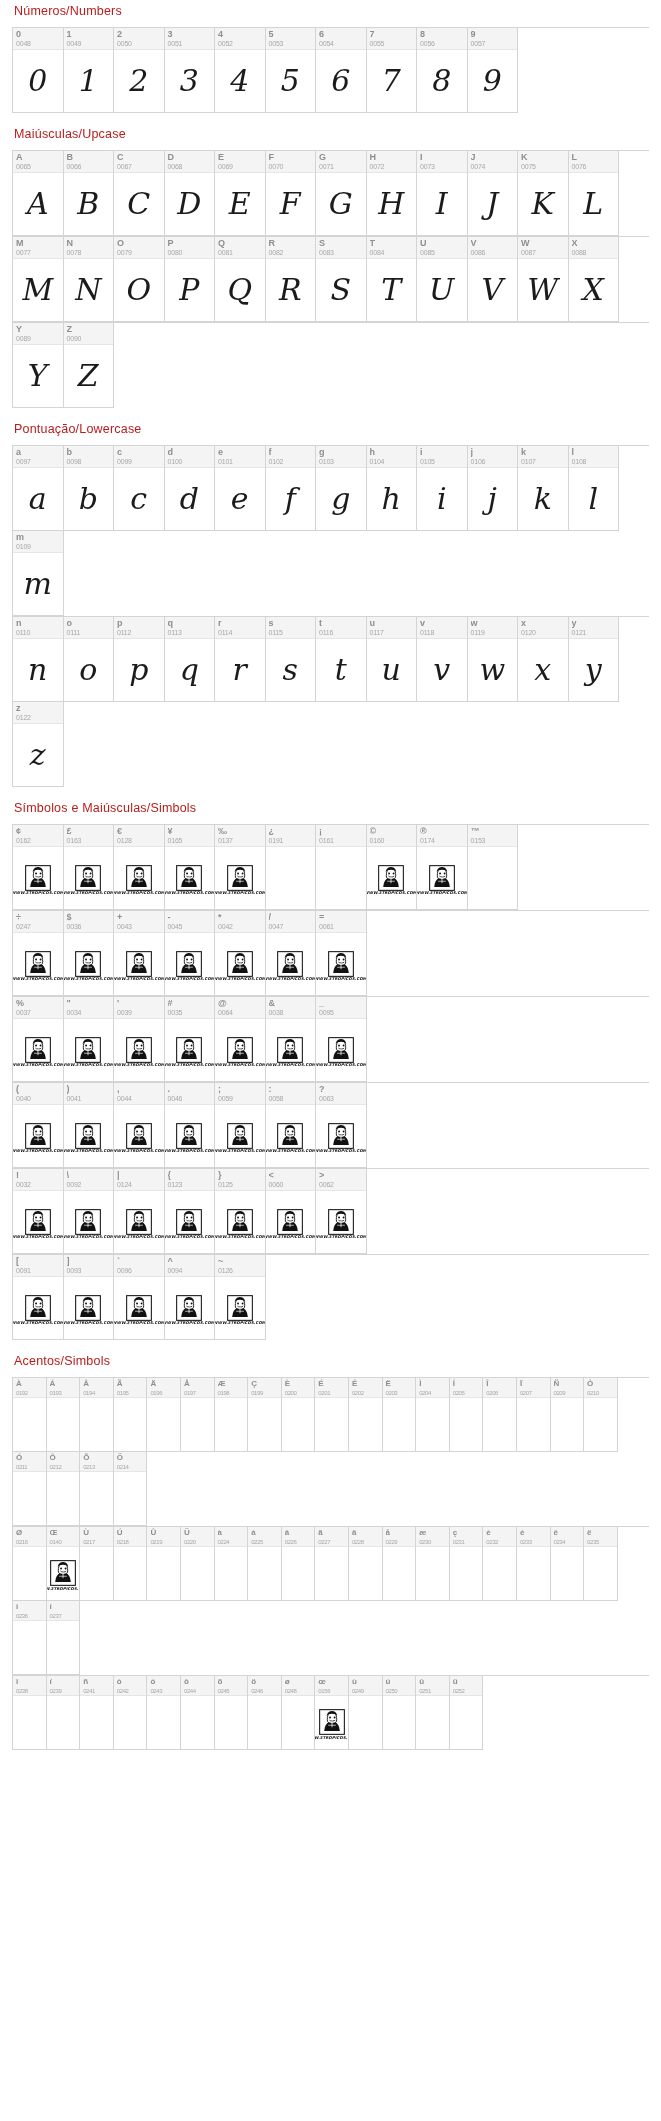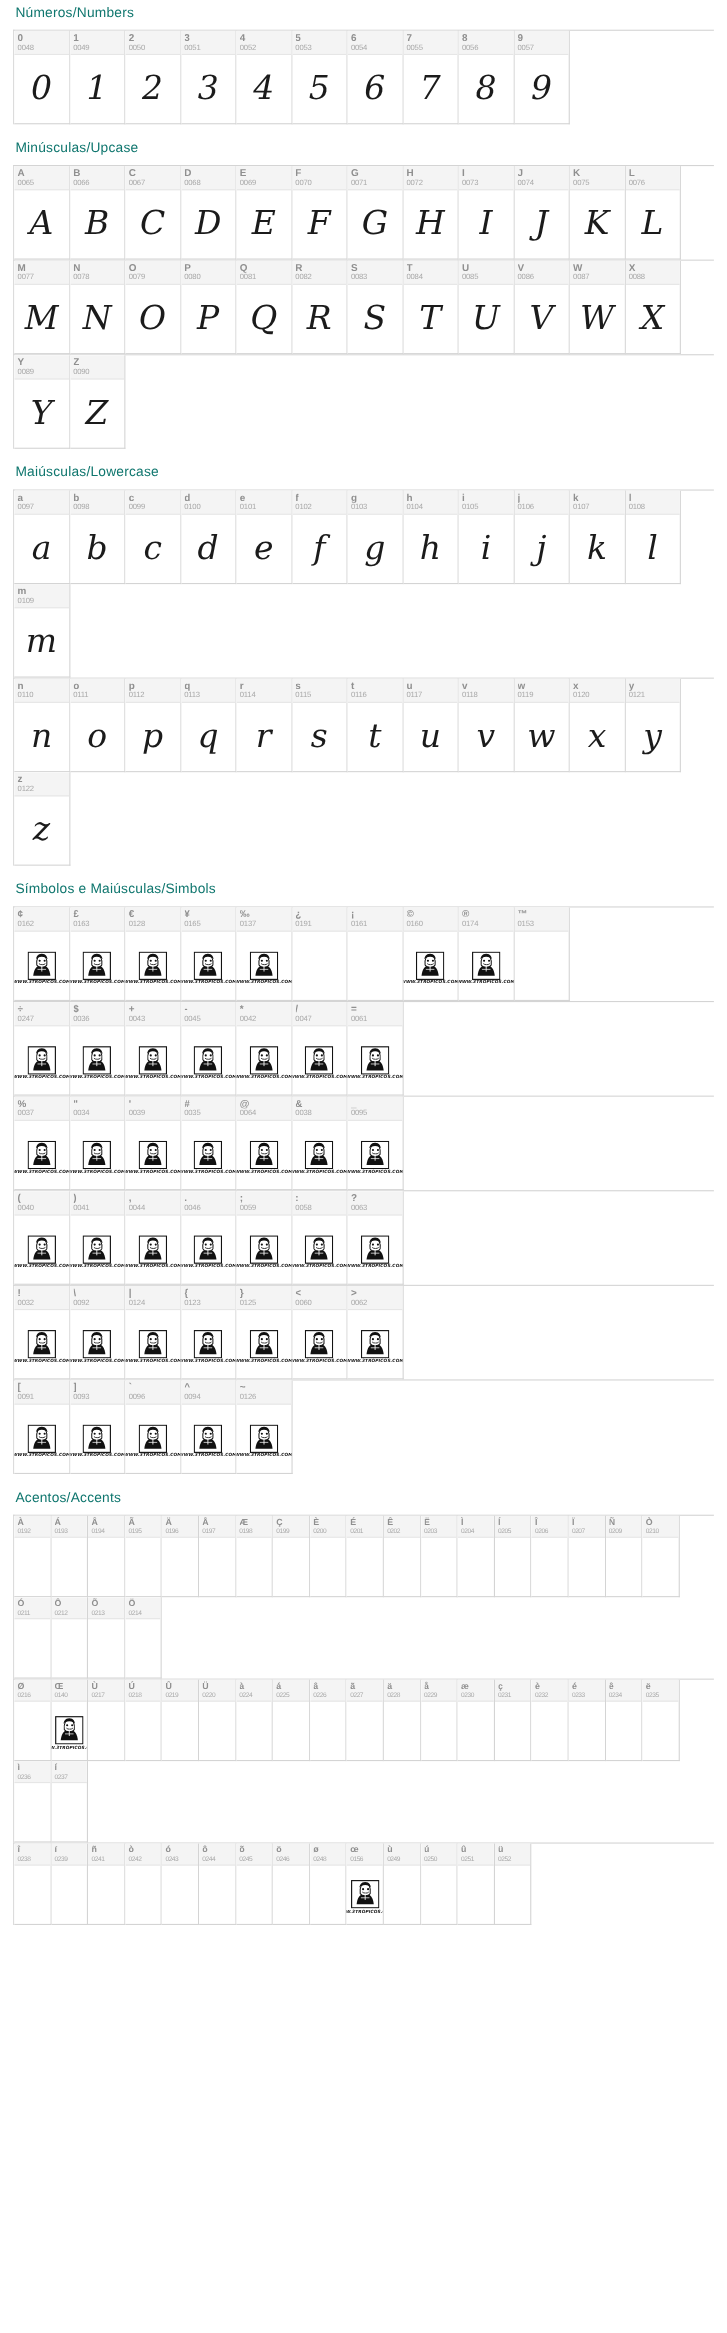--- a/index.html
+++ b/index.html
@@ -12,21 +12,21 @@
     width: 661px;
     min-height: 2121px;
     color: #333;
   }
   .page {
     width: 661px;
     padding: 0 12px;
   }
   .section-title {
     font-size: 12.5px;
-    color: #0f766e;
+    color: #b91c1c;
     font-weight: normal;
     margin: 0;
     padding: 14px 0 9px 2px;
     letter-spacing: 0.2px;
   }
   .first-title { padding-top: 4px; }
 
   .grid {
     display: flex;
     flex-wrap: wrap;
@@ -184,21 +184,21 @@
         <div class="glyph">8</div>
       </div>
       <div class="cell">
         <div class="meta">
           <span class="ch">9</span>
           <span class="code">0057</span>
         </div>
         <div class="glyph">9</div>
       </div>
     </div>
-    <h2 class="section-title">Minúsculas/Upcase</h2>
+    <h2 class="section-title">Maiúsculas/Upcase</h2>
     <div class="grid">
       <div class="cell">
         <div class="meta">
           <span class="ch">A</span>
           <span class="code">0065</span>
         </div>
         <div class="glyph">A</div>
       </div>
       <div class="cell">
         <div class="meta">
@@ -373,21 +373,21 @@
         <div class="glyph">Y</div>
       </div>
       <div class="cell">
         <div class="meta">
           <span class="ch">Z</span>
           <span class="code">0090</span>
         </div>
         <div class="glyph">Z</div>
       </div>
     </div>
-    <h2 class="section-title">Maiúsculas/Lowercase</h2>
+    <h2 class="section-title">Pontuação/Lowercase</h2>
     <div class="grid">
       <div class="cell">
         <div class="meta">
           <span class="ch">a</span>
           <span class="code">0097</span>
         </div>
         <div class="glyph">a</div>
       </div>
       <div class="cell">
         <div class="meta">
@@ -1514,21 +1514,21 @@
   <circle cx="24" cy="13" r="1.5" fill="#111"></circle>
   <path d="M16 17 C18 19 23 19 25 17" stroke="#111" stroke-width="1.2" fill="none"></path>
   <path d="M20 19 L20 28" stroke="#fff" stroke-width="1.2"></path>
   <path d="M14 25 L26 25" stroke="#fff" stroke-width="1"></path>
 </svg></div>
             <div class="url">WWW.3TROPICOS.COM</div>
           </div>
         </div>
       </div>
     </div>
-    <h2 class="section-title">Acentos/Accents</h2>
+    <h2 class="section-title">Acentos/Simbols</h2>
     <div class="grid accents">
       <div class="cell">
         <div class="meta">
           <span class="ch">À</span>
           <span class="code">0192</span>
         </div>
         <div class="glyph"></div>
       </div>
       <div class="cell">
         <div class="meta">

